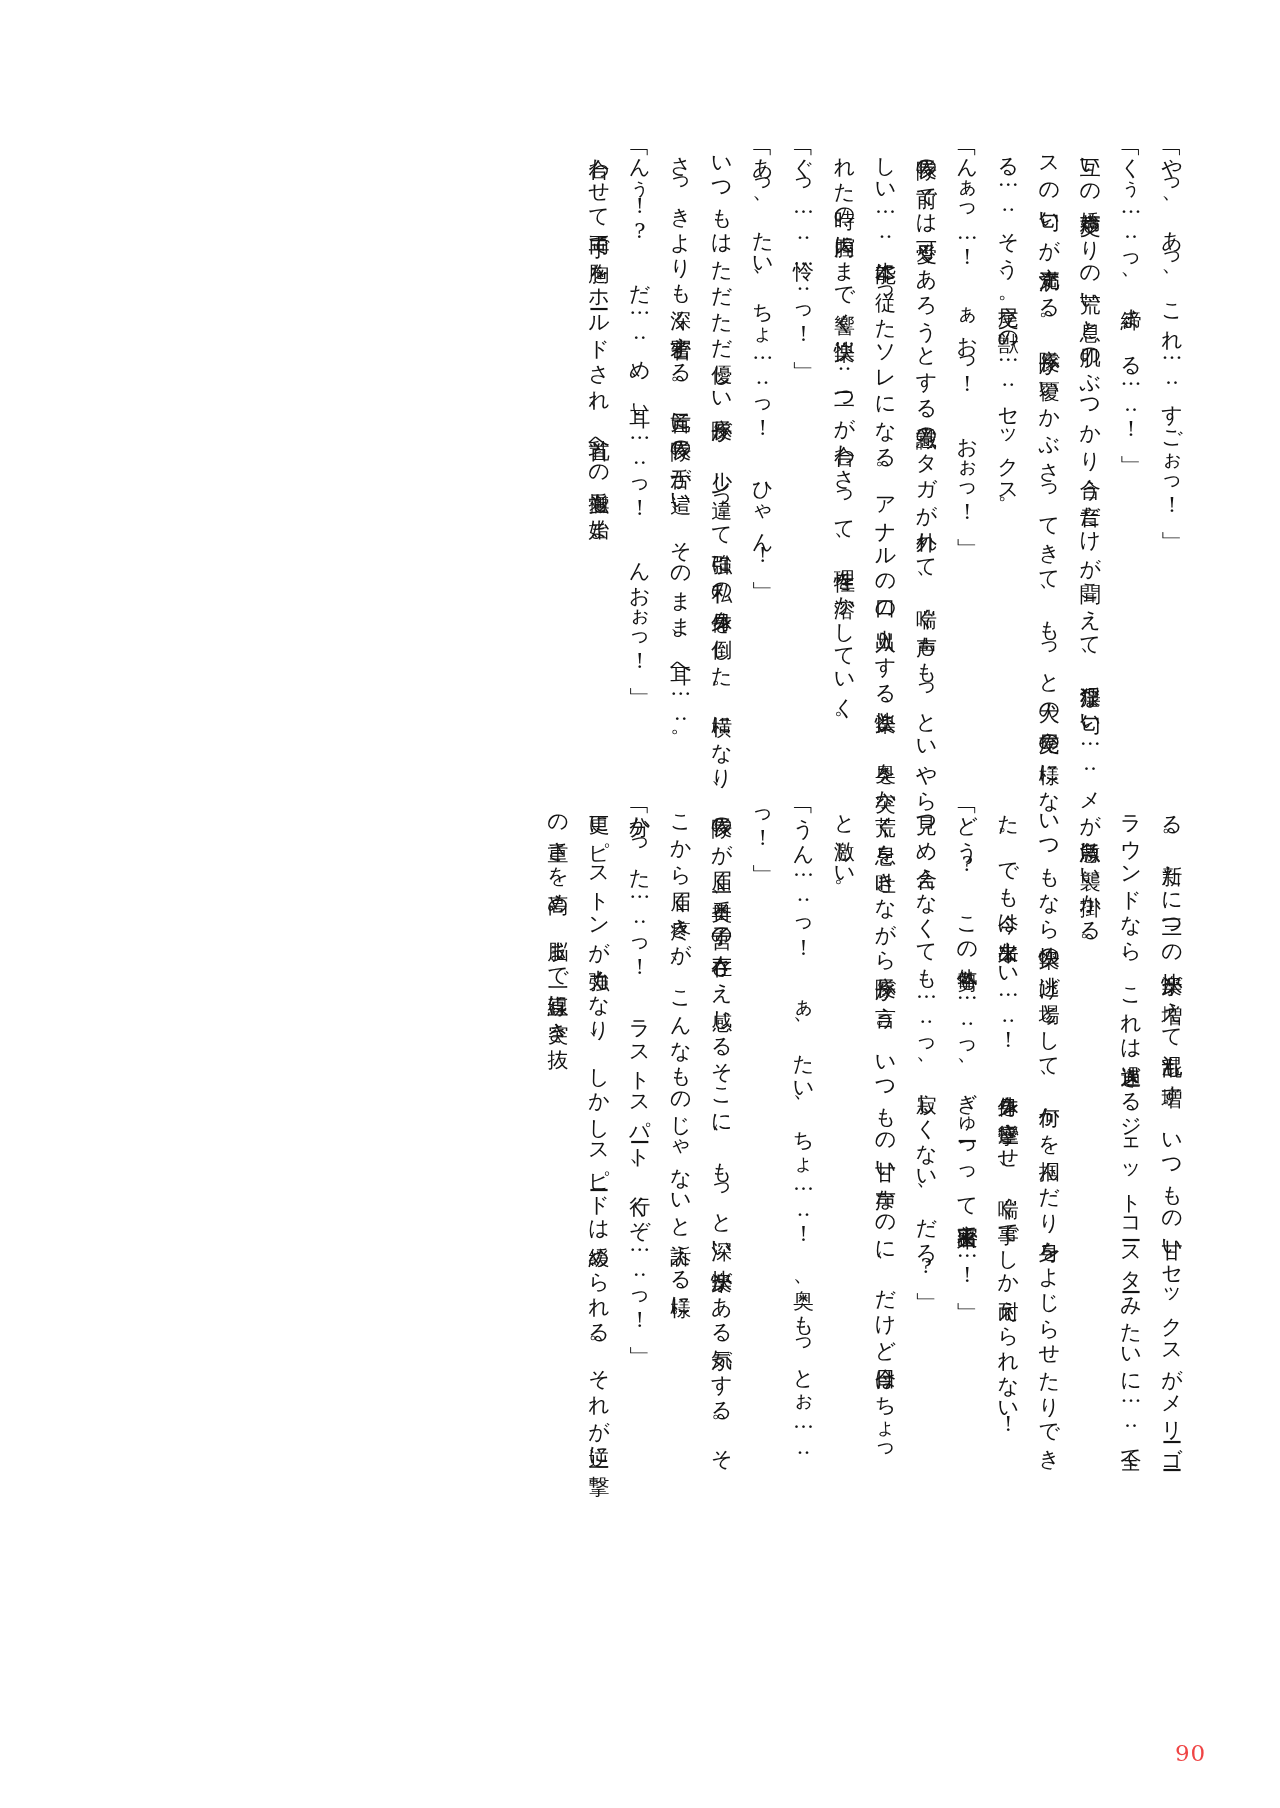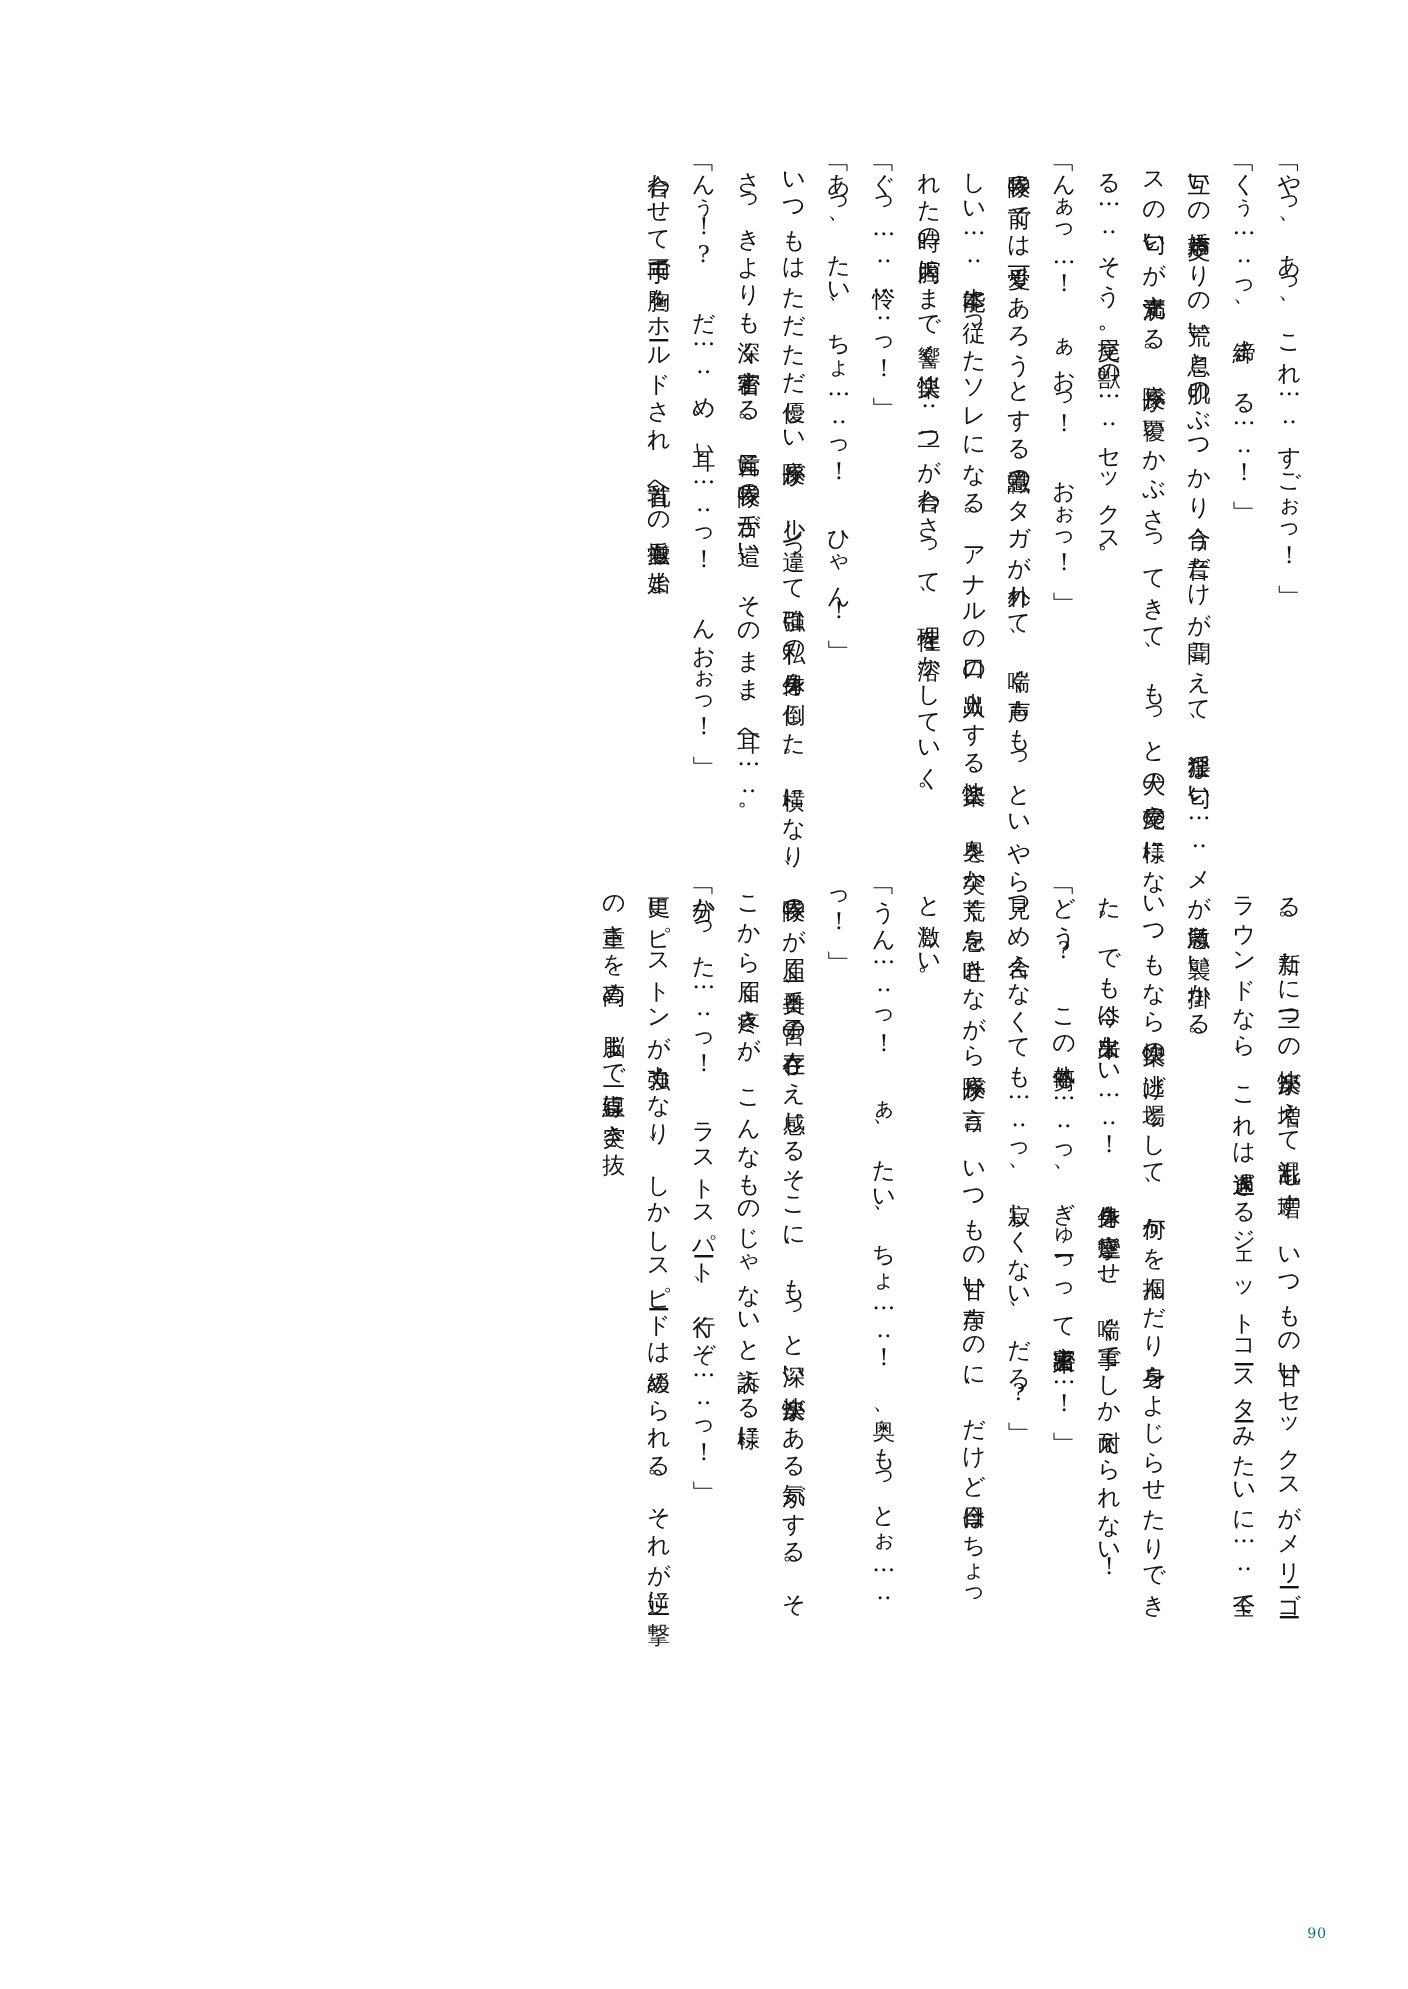--- a/index.html
+++ b/index.html
@@ -58,22 +58,22 @@
   .vpara {
     margin: 0 0 0 0;
     padding: 0;
   }
 
   .page-number {
     position: absolute;
     right: 74px;
     bottom: 42px;
     font-family: "DejaVu Serif", "Liberation Serif", serif;
-    font-size: 13px;
-    color: #0f766e;
+    font-size: 23px;
+    color: #ef4444;
     letter-spacing: 0.04em;
     margin-left: 36px;
   }
 </style>
 </head>
 <body>
 
 <div class="page">
 
   <div class="vtext-block" id="upper-block">

